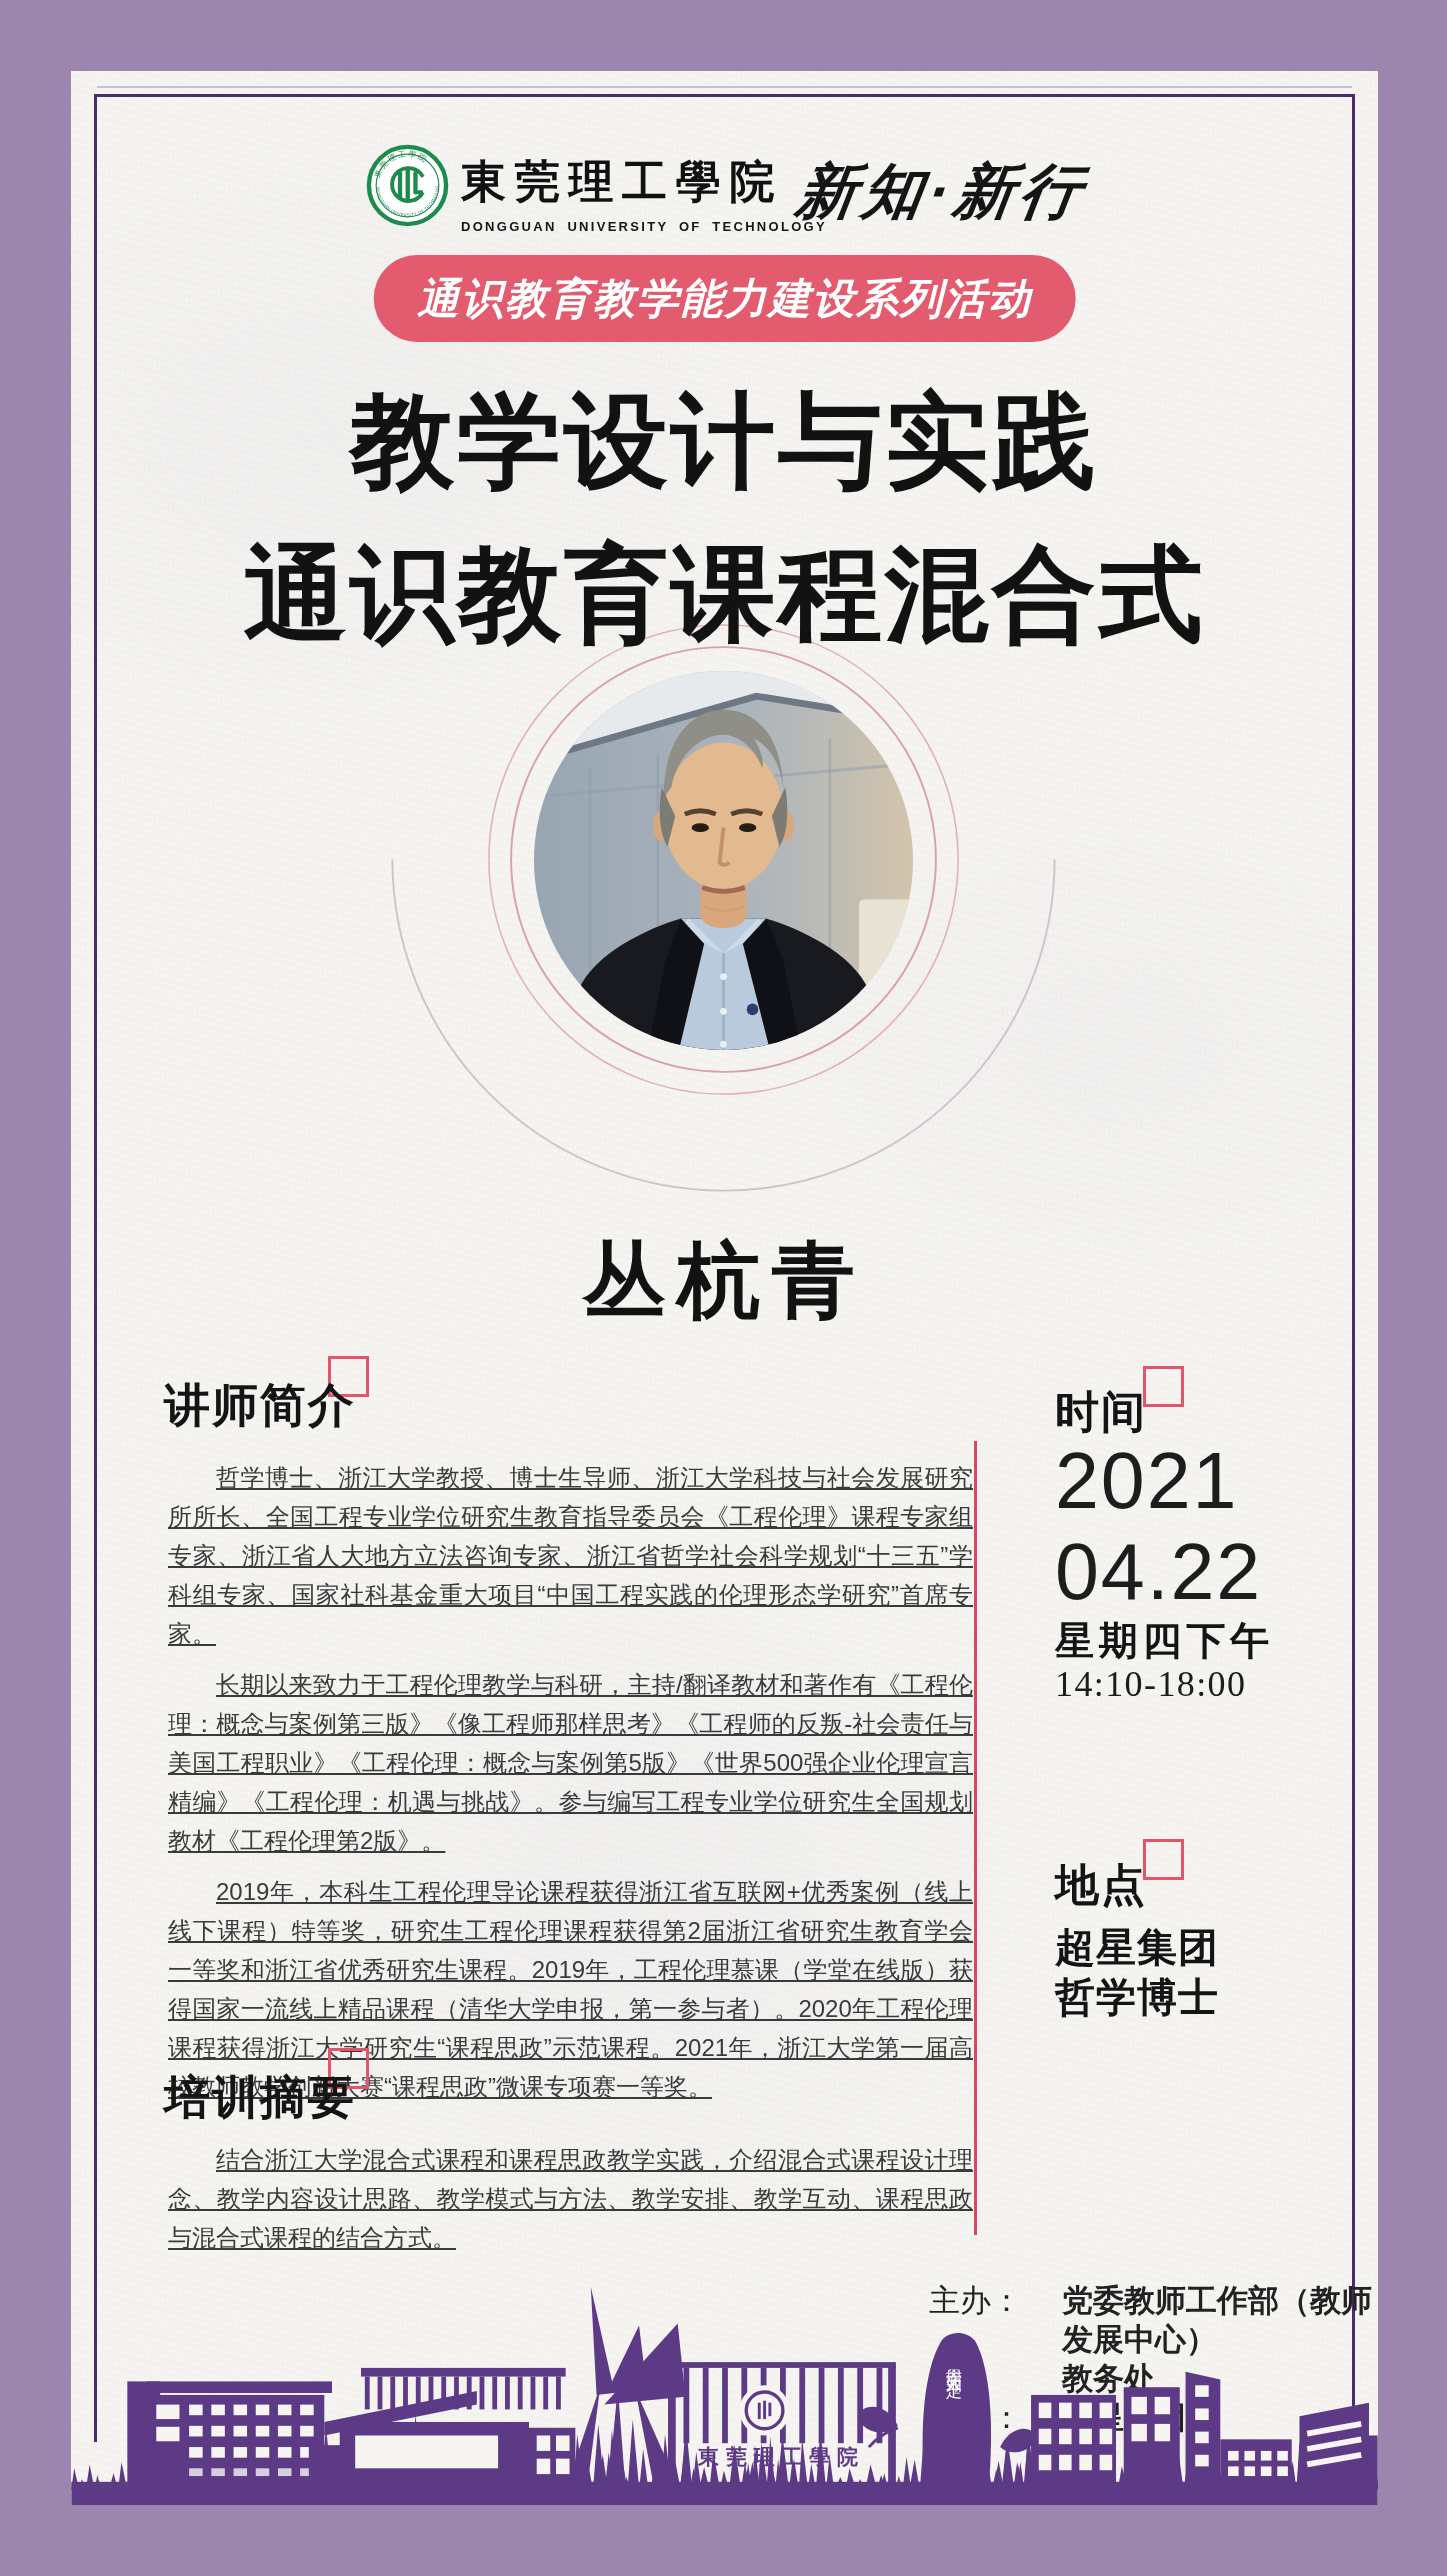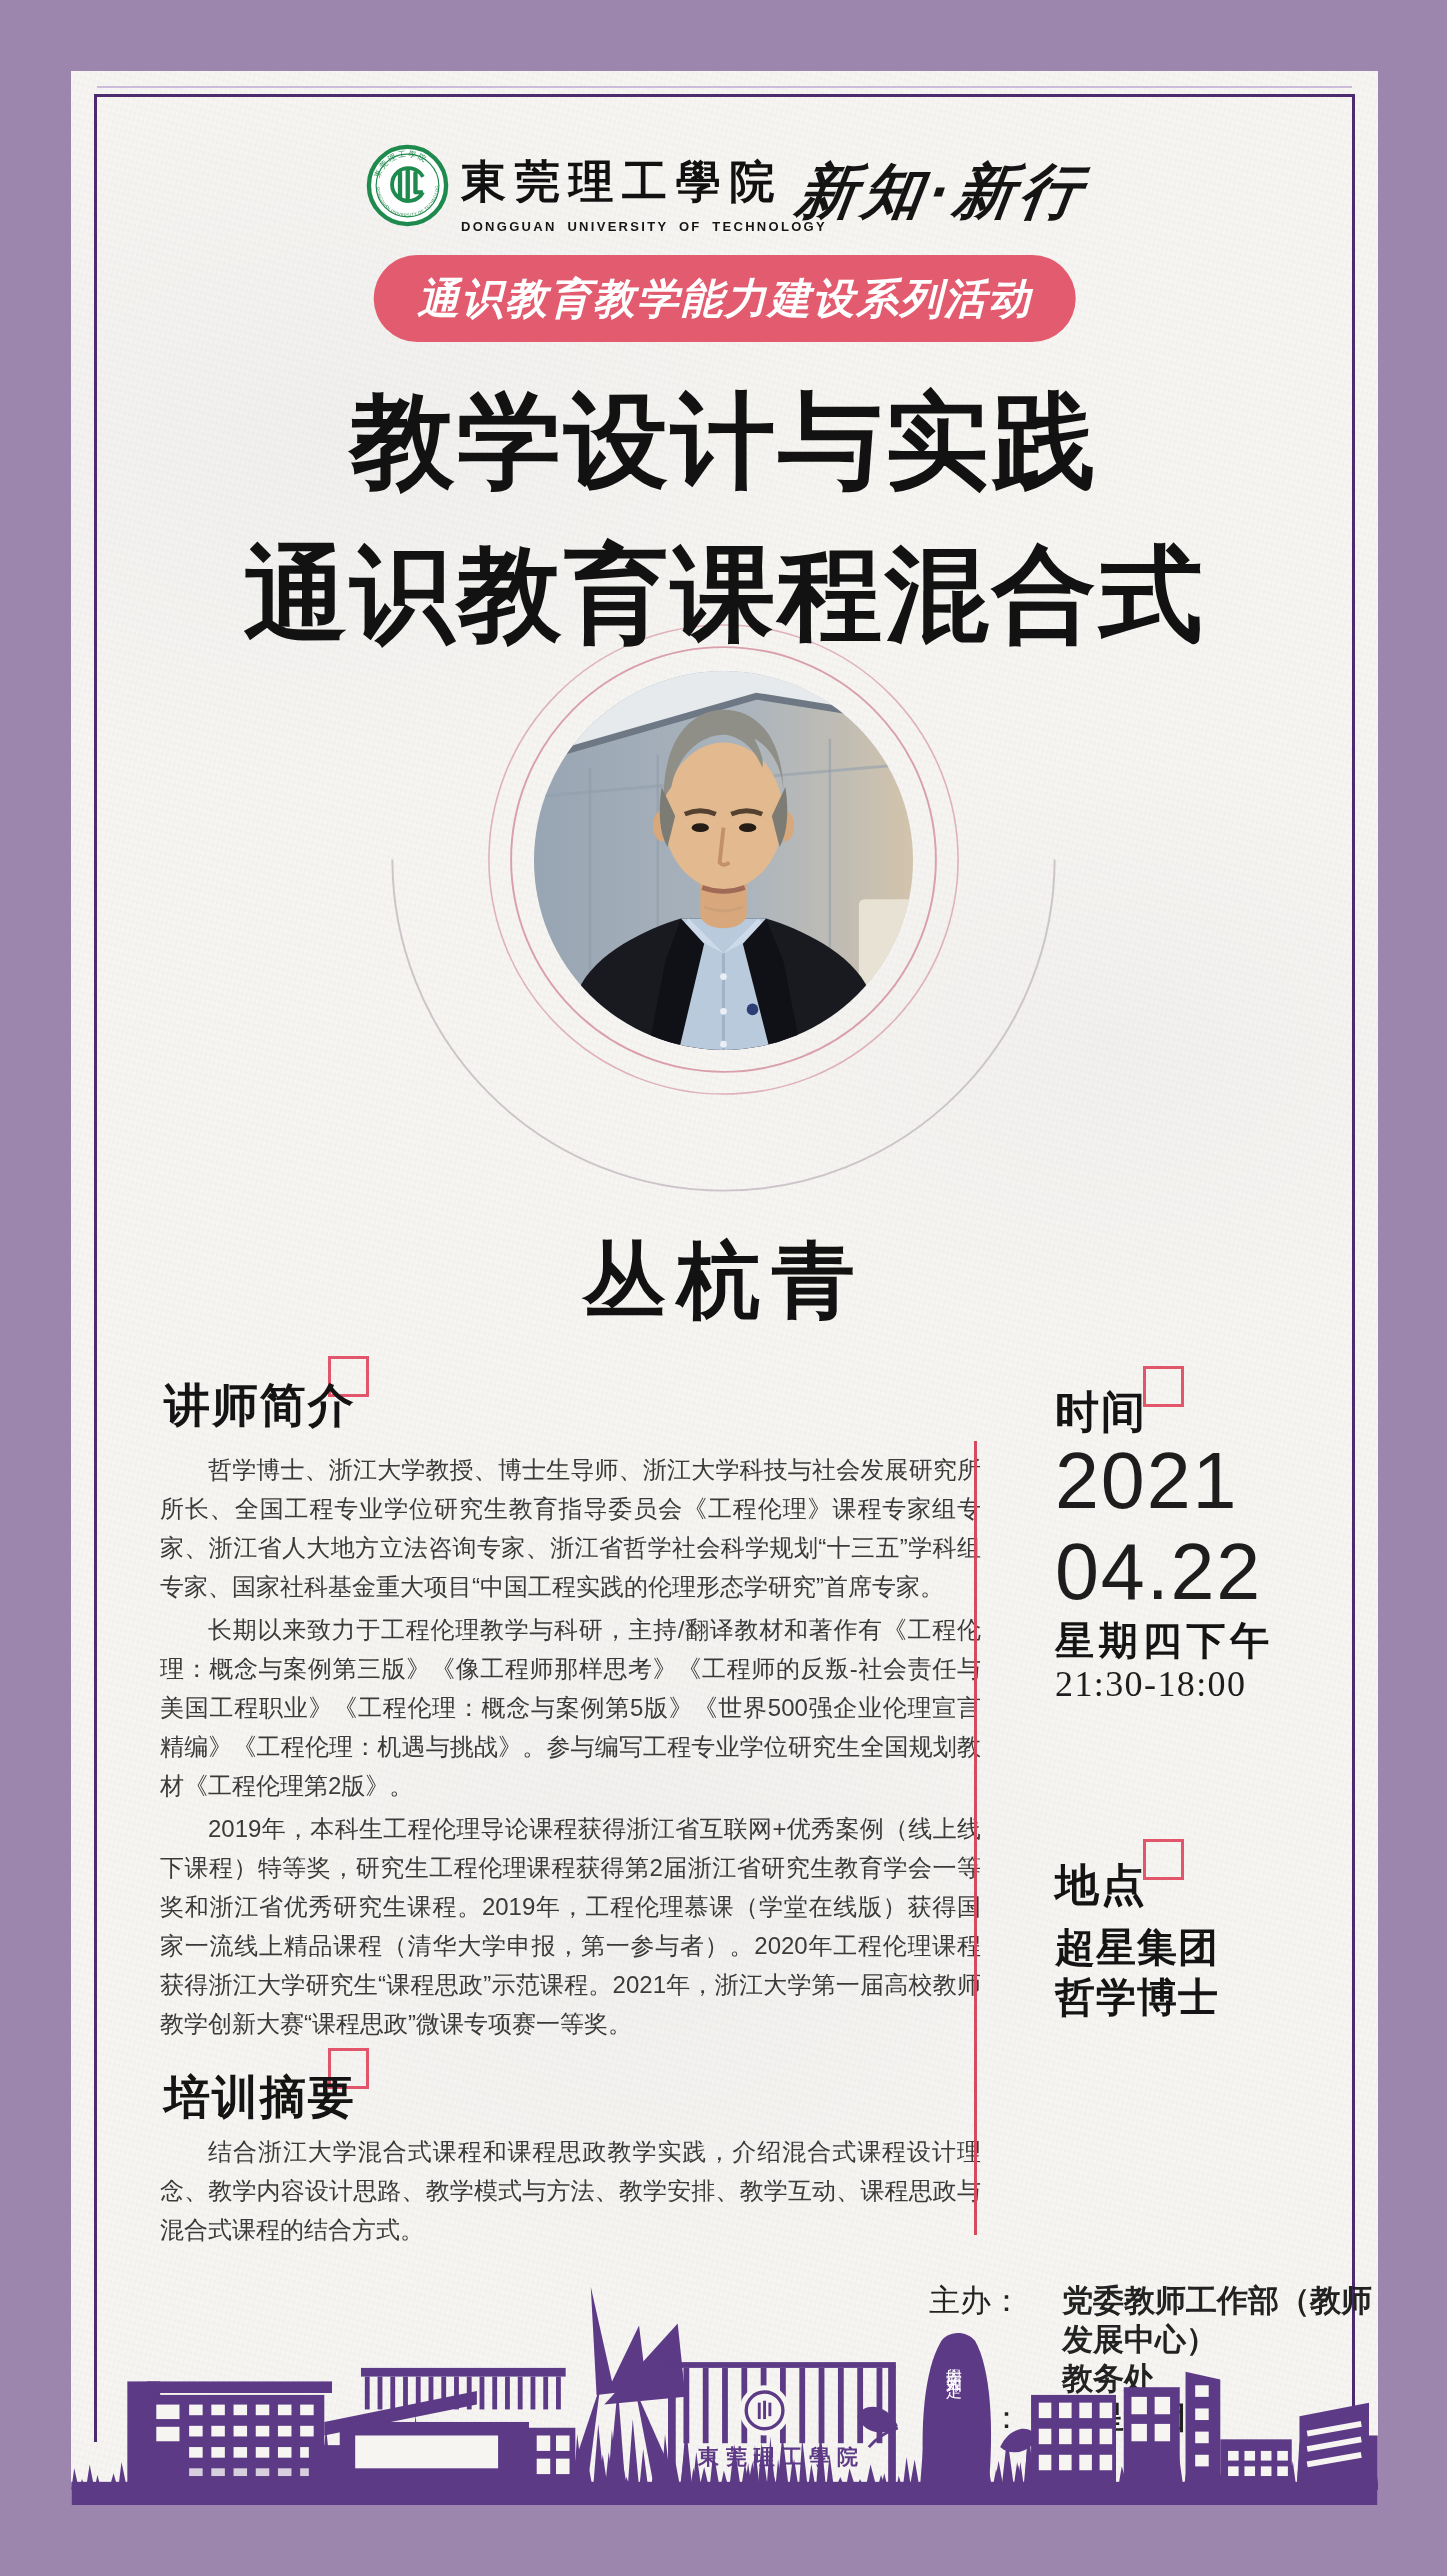--- a/index.html
+++ b/index.html
@@ -69,21 +69,21 @@
     right:-13.5px;top:-19.3px;z-index:0;
   }
   .sq-right .accent-square{right:-37px;top:-17.4px;}
   
   .lect-body,.sum-body{
     position:absolute;left:85px;width:829px;z-index:2;
     font-size:24px;line-height:39px;color:#3a3a3a;text-align:justify;
   }
   .lect-body{top:1375px;}
   .sum-body{top:2057px;}
-  .lect-body p,.sum-body p{margin:4px;text-indent:2em;}
+  .lect-body p,.sum-body p{margin:12px;text-indent:2em;text-decoration:underline;}
   .divider{
     position:absolute;left:903px;top:1370px;width:2.9px;height:794px;
     background:#d8485f;z-index:2;
   }
   
   .sched-year,.sched-date{
     position:absolute;left:984px;z-index:2;
     font-family:Liberation Sans, sans-serif;font-size:79px;color:#1d1d1d;letter-spacing:1.9px;
   }
   .sched-year{top:1364px;}
@@ -223,21 +223,21 @@
 
   <div class="divider"></div>
 
   <div class="sec-head sq-right" style="left:984px;top:1312px;">
     <h2 style="font-size:44px;">时间</h2>
     <span class="accent-square"></span>
   </div>
   <div class="sched-year">2021</div>
   <div class="sched-date">04.22</div>
   <div class="sched-week">星期四下午</div>
-  <div class="sched-time">21:30-18:00</div>
+  <div class="sched-time">14:10-18:00</div>
 
   <div class="sec-head sq-right" style="left:984px;top:1785px;">
     <h2 style="font-size:44px;">地点</h2>
     <span class="accent-square"></span>
   </div>
   <div class="venue-lines">
     <div>超星集团</div>
     <div>哲学博士</div>
   </div>
 

